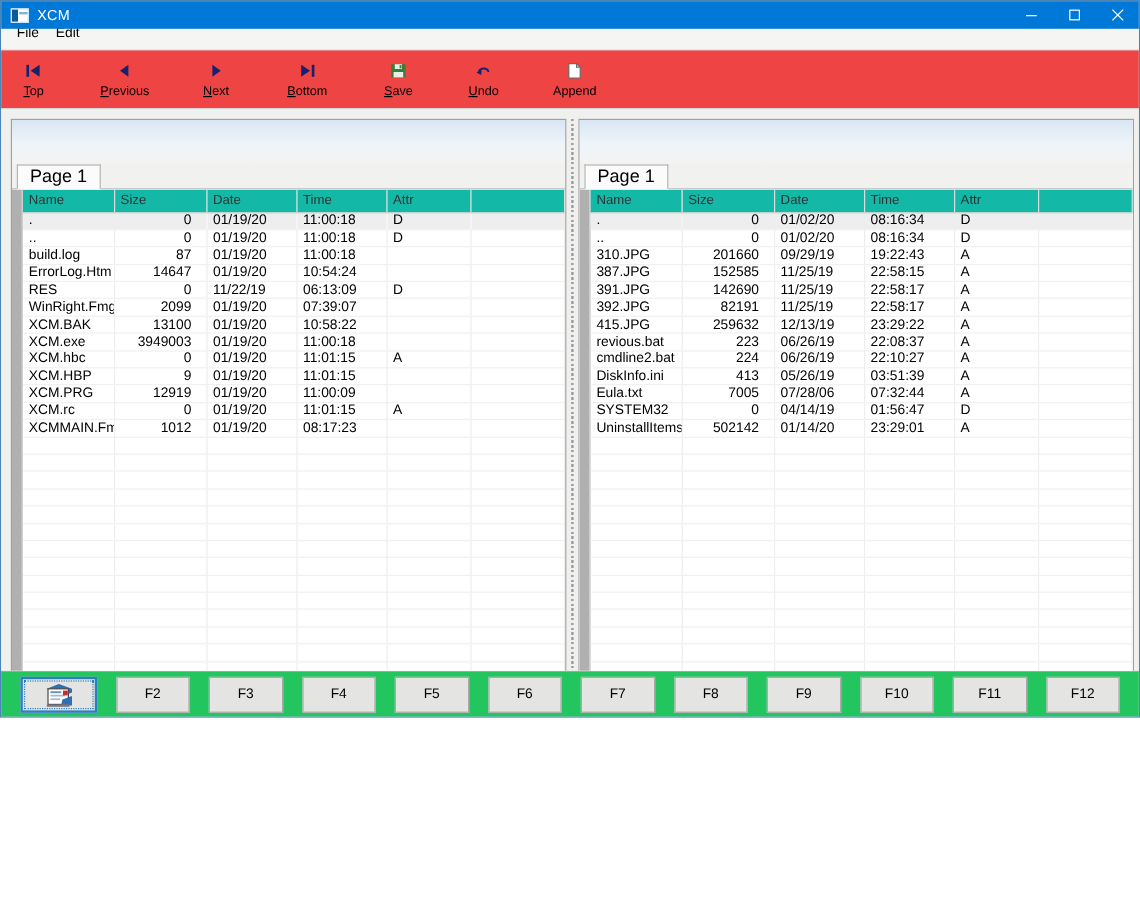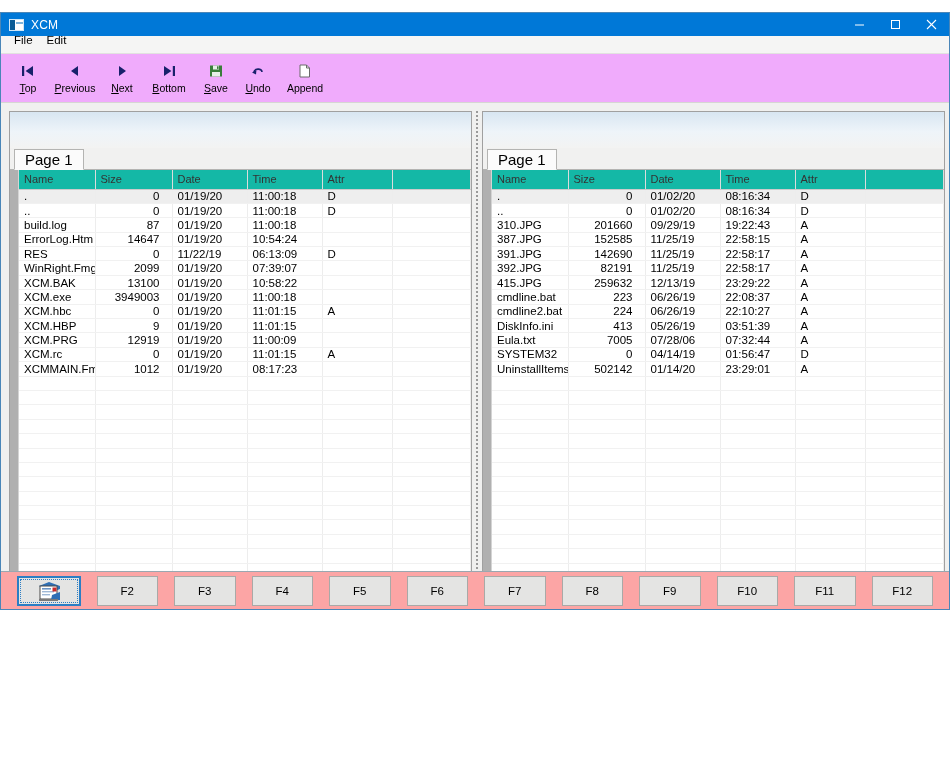--- a/index.html
+++ b/index.html
@@ -6,21 +6,21 @@
   html, body {
     margin: 0; padding: 0;
     width: 950px; height: 763px;
     overflow: hidden;
     background: #ffffff;
     font-family: "Liberation Sans", sans-serif;
   }
 
   .window {
     position: absolute;
-    left: 0; top: 12px;
+    left: 0; top: 0;
     width: 950px; height: 598px;
     border: 1px solid #4a86b8;
     background: #f0f0ef;
     display: flex;
     flex-direction: column;
     justify-content: center;
   }
 
   
   .titlebar {
@@ -87,26 +87,27 @@
   }
   .menu-item {
     font-size: 11.5px;
     color: #000000;
     padding: 1px 7px 10px 7px;
   }
 
   
   .toolbar {
     height: 49px;
-    background: #f0abfc;
+    background: #ef4444;
     border-bottom: 1px solid #d6d6d3;
     display: flex;
     align-items: flex-start;
     padding: 4px 0 0 6px;
     flex: 0 0 auto;
+    gap: 29px;
   }
   .tb-btn {
     width: 42px;
     height: 42px;
     display: flex;
     flex-direction: column;
     align-items: center;
     justify-content: flex-start;
     padding-top: 4px;
   }
@@ -246,21 +247,21 @@
   .grid-bottom {
     height: 5px;
     background: #ffffff;
     border-top: 1px solid #cfcfcf;
     flex: 0 0 auto;
   }
 
   
   .fkeybar {
     height: 38px;
-    background: #fca5a5;
+    background: #22c55e;
     border-top: 1px solid #9aa7b0;
     display: flex;
     align-items: center;
     padding: 0 16px;
     flex: 0 0 auto;
     gap: 16px;
   }
   .fkey {
     flex: 1 1 0;
     height: 30px;
@@ -808,21 +809,21 @@
                   </tr>
                   <tr>
                     <td class="">415.JPG</td>
                     <td class="num">259632</td>
                     <td class="">12/13/19</td>
                     <td class="">23:29:22</td>
                     <td class="">A</td>
                     <td class="blank"></td>
                   </tr>
                   <tr>
-                    <td class="">cmdline.bat</td>
+                    <td class="">revious.bat</td>
                     <td class="num">223</td>
                     <td class="">06/26/19</td>
                     <td class="">22:08:37</td>
                     <td class="">A</td>
                     <td class="blank"></td>
                   </tr>
                   <tr>
                     <td class="">cmdline2.bat</td>
                     <td class="num">224</td>
                     <td class="">06/26/19</td>

